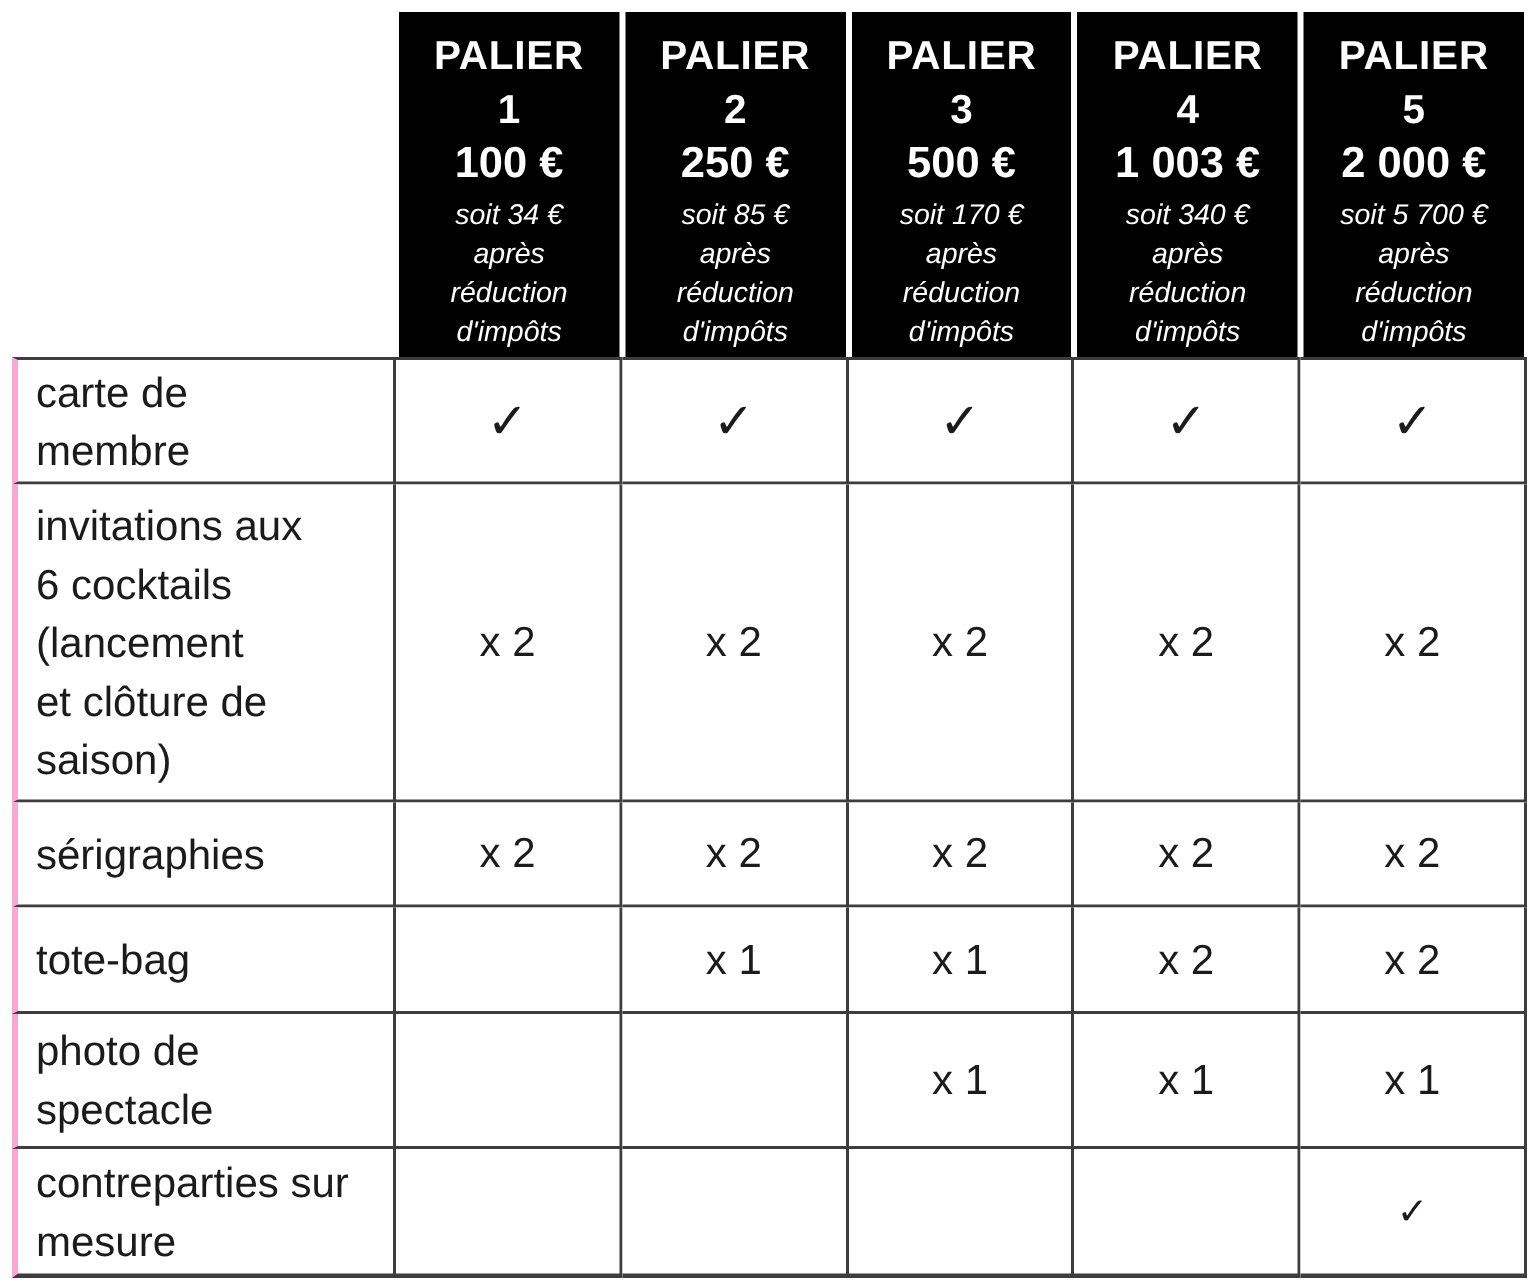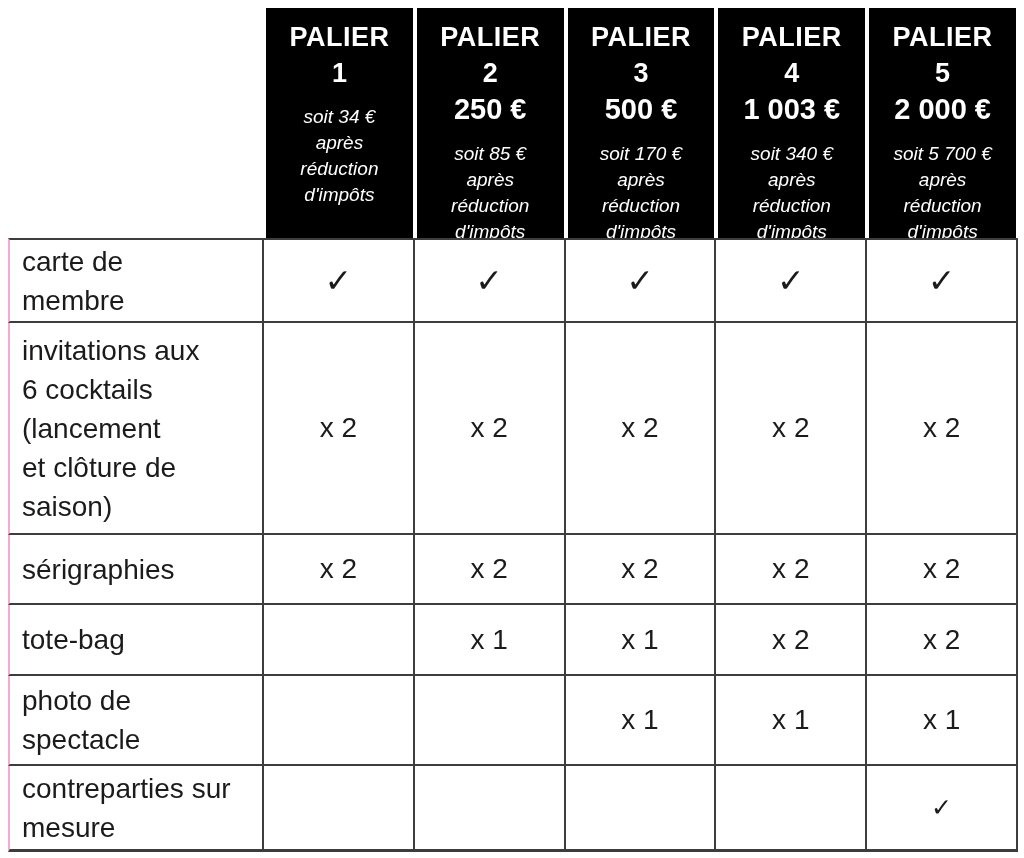--- a/index.html
+++ b/index.html
@@ -36,38 +36,38 @@
     text-align: center;
     padding-top: 11px;
   }
   .tier-title  { font-weight: bold; font-size: 27px; line-height: 36px; letter-spacing: 0.5px; }
   .tier-number { font-weight: bold; font-size: 27px; line-height: 36px; }
   .tier-price  { font-weight: bold; font-size: 29px; line-height: 37px; }
   .tier-note {
     font-style: italic;
     font-size: 19px;
     line-height: 26px;
-    margin-top: 13px;
+    margin-top: 3px;
     white-space: pre-line;
   }
 
   
   .cell {
     border-right: 2px solid #3d3d3d;
     border-bottom: 2px solid #3d3d3d;
     display: flex;
     align-items: center;
     color: #1b1b1b;
     background: #ffffff;
   }
   .bt { border-top: 2px solid #3d3d3d; }
   .bb3 { border-bottom-width: 3px; }
 
   .label-cell {
-    border-left: 2px solid #f9a8d4;
+    border-left: 4px solid #f9a8d4;
     font-size: 28px;
     line-height: 39px;
     padding: 0 12px 0 12px;
     white-space: pre-line;
     justify-content: flex-start;
   }
 
   .value-cell {
     justify-content: center;
     font-size: 28px;
@@ -80,20 +80,21 @@
 
 <div class="page">
   <div class="tier-table">
 
     <div class="corner"></div>
 
     <div class="tier-h">
       <div class="tier-box">
         <div class="tier-title">PALIER</div>
         <div class="tier-number">1</div>
+        <div class="tier-price">100 €</div>
         <div class="tier-note">soit 34 €
 après
 réduction
 d'impôts</div>
       </div>
     </div>
     <div class="tier-h">
       <div class="tier-box">
         <div class="tier-title">PALIER</div>
         <div class="tier-number">2</div>

